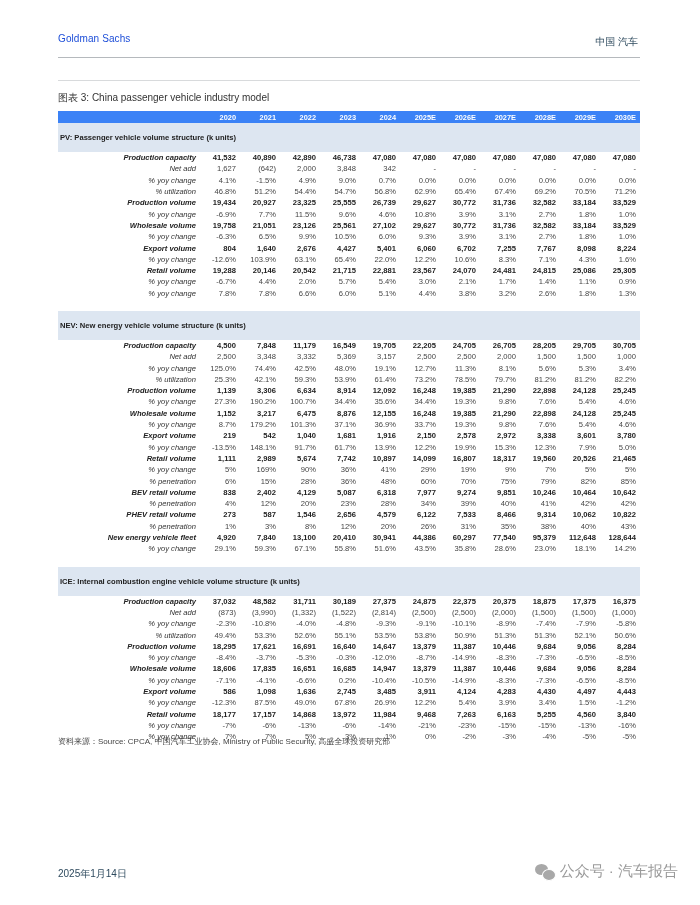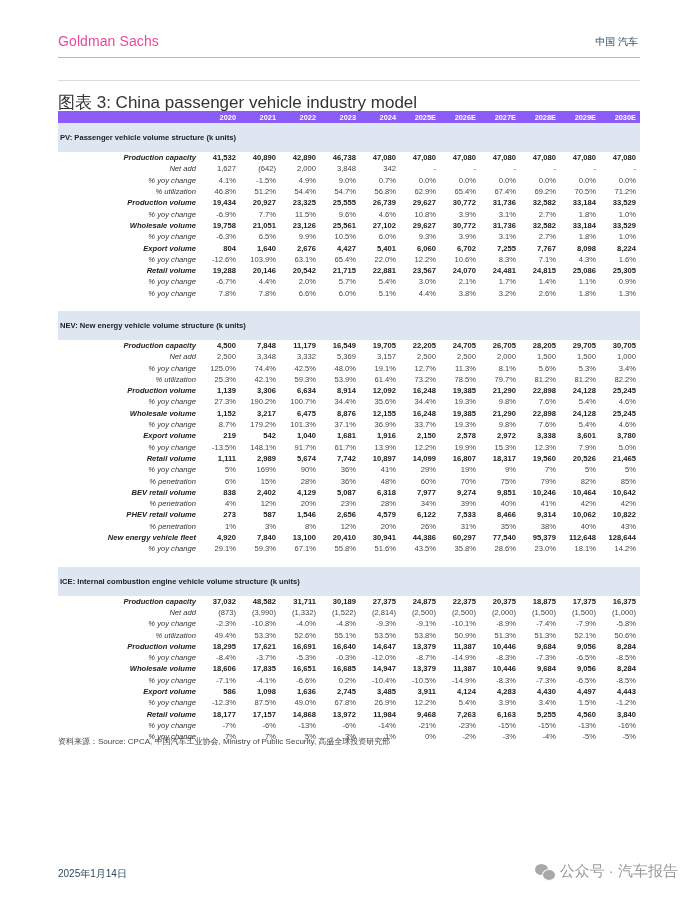--- a/index.html
+++ b/index.html
@@ -1,24 +1,24 @@
 <!DOCTYPE html>
 <html><head>
 <meta charset="utf-8">
 <style>
   html, body { margin: 0; padding: 0; background: #ffffff; }
   body { width: 700px; height: 905px; position: relative; font-family: "Liberation Sans", sans-serif; color: #222; overflow: hidden; }
-  .hdr-brand { position: absolute; left: 58px; top: 33px; font-family: "Liberation Sans", sans-serif; font-size: 14px; color: #ec4899; letter-spacing: 0.1px; font-stretch: condensed; }
+  .hdr-brand { position: absolute; left: 58px; top: 33px; font-family: "Liberation Sans", sans-serif; font-size: 10px; color: #1d4ed8; letter-spacing: 0.1px; font-stretch: condensed; }
   .hdr-right { position: absolute; right: 62px; top: 35px; font-size: 10px; color: #2e4a5e; }
   .rule1 { position: absolute; left: 58px; width: 582px; top: 57px; height: 1px; background: #b5b9bd; }
   .rule2 { position: absolute; left: 58px; width: 582px; top: 80px; height: 1px; background: #d8dadc; }
-  .title { position: absolute; left: 58px; top: 91px; font-size: 17px; color: #333; }
+  .title { position: absolute; left: 58px; top: 91px; font-size: 10px; color: #333; }
   .tbl { position: absolute; left: 58px; top: 111px; width: 582px; }
   table { border-collapse: collapse; width: 582px; table-layout: fixed; font-size: 7.6px; }
-  th { background: #8b5cf6; color: #ffffff; font-weight: bold; height: 12px; padding: 0 4px 0 0; text-align: right; font-size: 7.4px; }
+  th { background: #3b82f6; color: #ffffff; font-weight: bold; height: 12px; padding: 0 4px 0 0; text-align: right; font-size: 7.4px; }
   th.lbl { text-align: left; }
   td { height: 11.3px; padding: 0 4px 0 0; text-align: right; color: #444; white-space: nowrap; }
   td.lbl { text-align: right; color: #333; padding-left: 2px; font-style: italic; }
   tr.sec td { background: #dde6f1; font-weight: bold; color: #222; text-align: left; padding-left: 2px; height: 29px; }
   tr.b td { font-weight: bold; color: #222; }
   tr.gap td { height: 12px; }
   .i1 { padding-left: 14px !important; }
   .i2 { padding-left: 24px !important; }
   .i3 { padding-left: 32px !important; }
   .ib1 { padding-left: 8px !important; }

